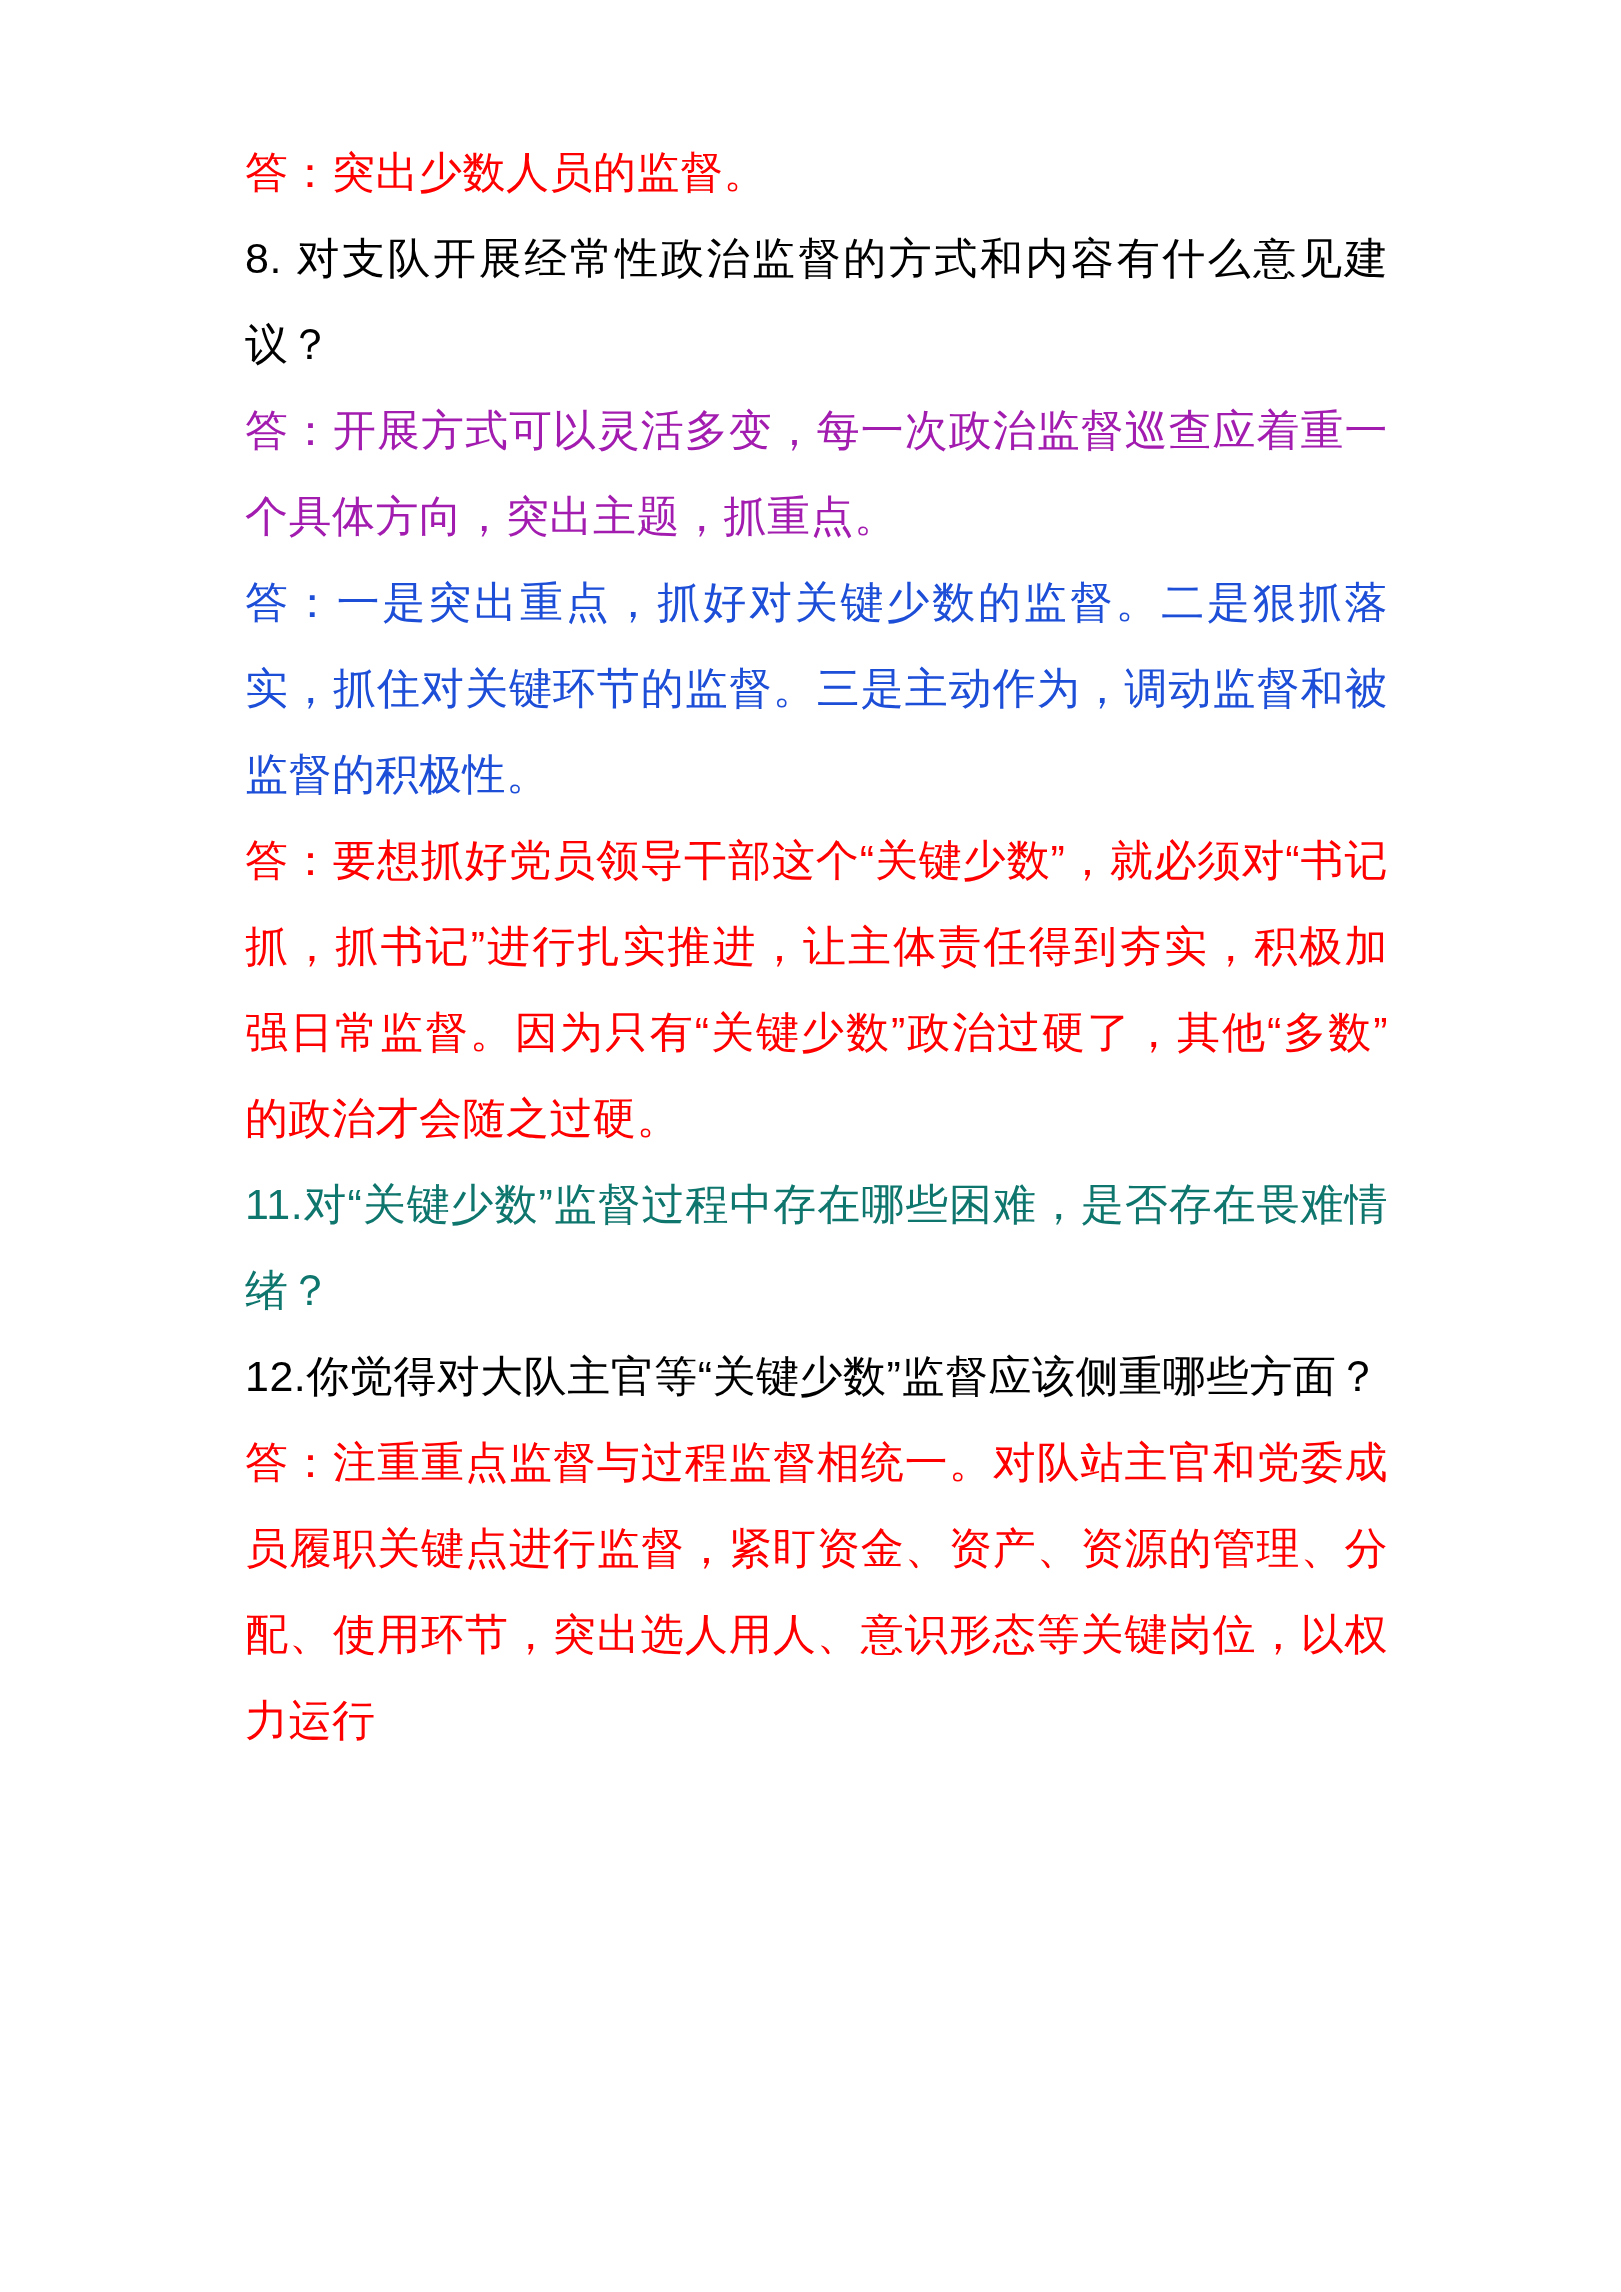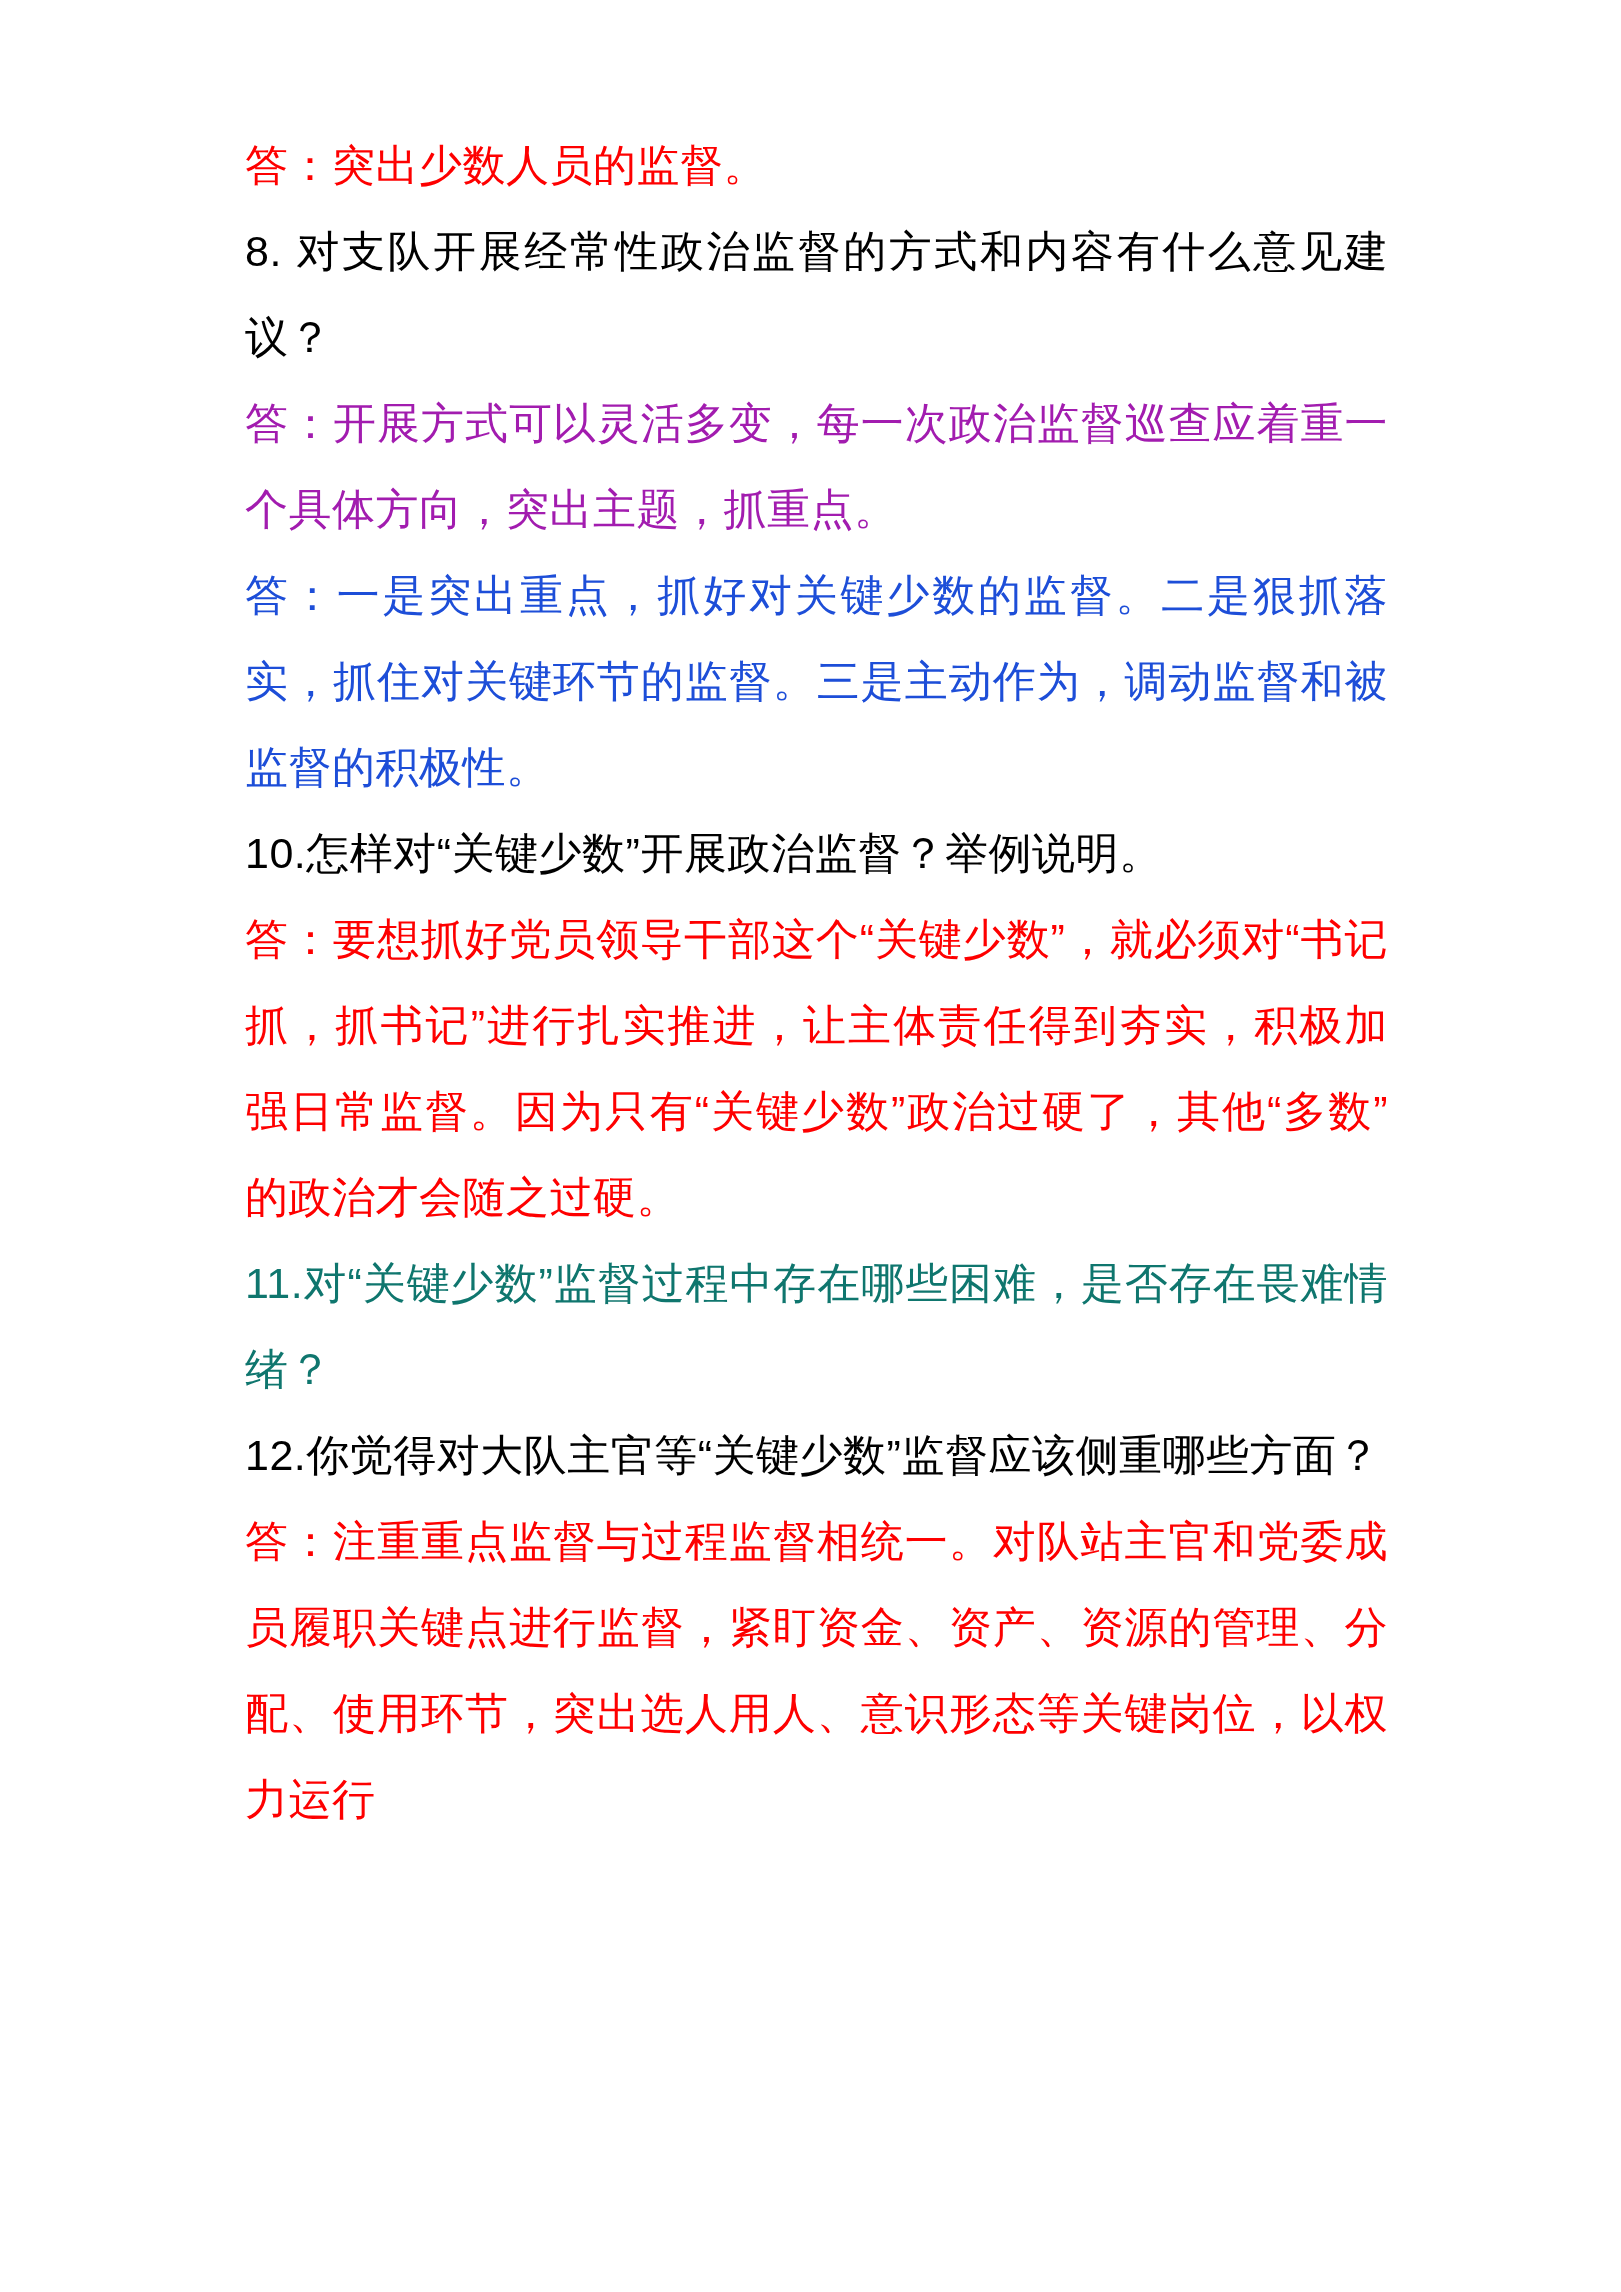--- a/index.html
+++ b/index.html
@@ -4,21 +4,21 @@
 <style>
   html, body {
     margin: 0;
     padding: 0;
     background: #ffffff;
   }
   .page {
     position: relative;
     width: 1621px;
     height: 1960px;
-    margin: 4px auto;
+    margin: 11px auto;
     background: #ffffff;
     box-sizing: border-box;
     padding: 118px 237px 0 245px;
     overflow: hidden;
     font-family: "Liberation Sans", "DejaVu Sans", sans-serif;
   }
   .doc-body {
     width: 1143px;
   }
   .para {
@@ -39,20 +39,19 @@
 </style>
 </head>
 <body>
 
 <div class="page" style="background: rgb(255, 255, 255);">
   <div class="doc-body">
     <p class="para answer" style="color: rgb(254, 0, 0);">答：突出少数人员的监督。</p>
     <p class="para question" style="color: rgb(0, 0, 0);">8. 对支队开展经常性政治监督的方式和内容有什么意见建议？</p>
     <p class="para answer" style="color: #a21caf;">答：开展方式可以灵活多变，每一次政治监督巡查应着重一个具体方向，突出主题，抓重点。</p>
     <p class="para answer" style="color: #1d4ed8;">答：一是突出重点，抓好对关键少数的监督。二是狠抓落实，抓住对关键环节的监督。三是主动作为，调动监督和被监督的积极性。</p>
-    <p class="para question" style="color: rgb(0, 0, 0);">10.怎样对“关键少数”开展政治监督？举例说明。</p>
     <p class="para answer" style="color: rgb(254, 0, 0);">答：要想抓好党员领导干部这个“关键少数”，就必须对“书记抓，抓书记”进行扎实推进，让主体责任得到夯实，积极加强日常监督。因为只有“关键少数”政治过硬了，其他“多数”的政治才会随之过硬。</p>
     <p class="para question" style="color: #0f766e;">11.对“关键少数”监督过程中存在哪些困难，是否存在畏难情绪？</p>
     <p class="para question" style="color: rgb(0, 0, 0);">12.你觉得对大队主官等“关键少数”监督应该侧重哪些方面？</p>
     <p class="para answer" style="color: rgb(254, 0, 0);">答：注重重点监督与过程监督相统一。对队站主官和党委成员履职关键点进行监督，紧盯资金、资产、资源的管理、分配、使用环节，突出选人用人、意识形态等关键岗位，以权力运行</p>
   </div>
 </div>
 
 
 </body></html>

